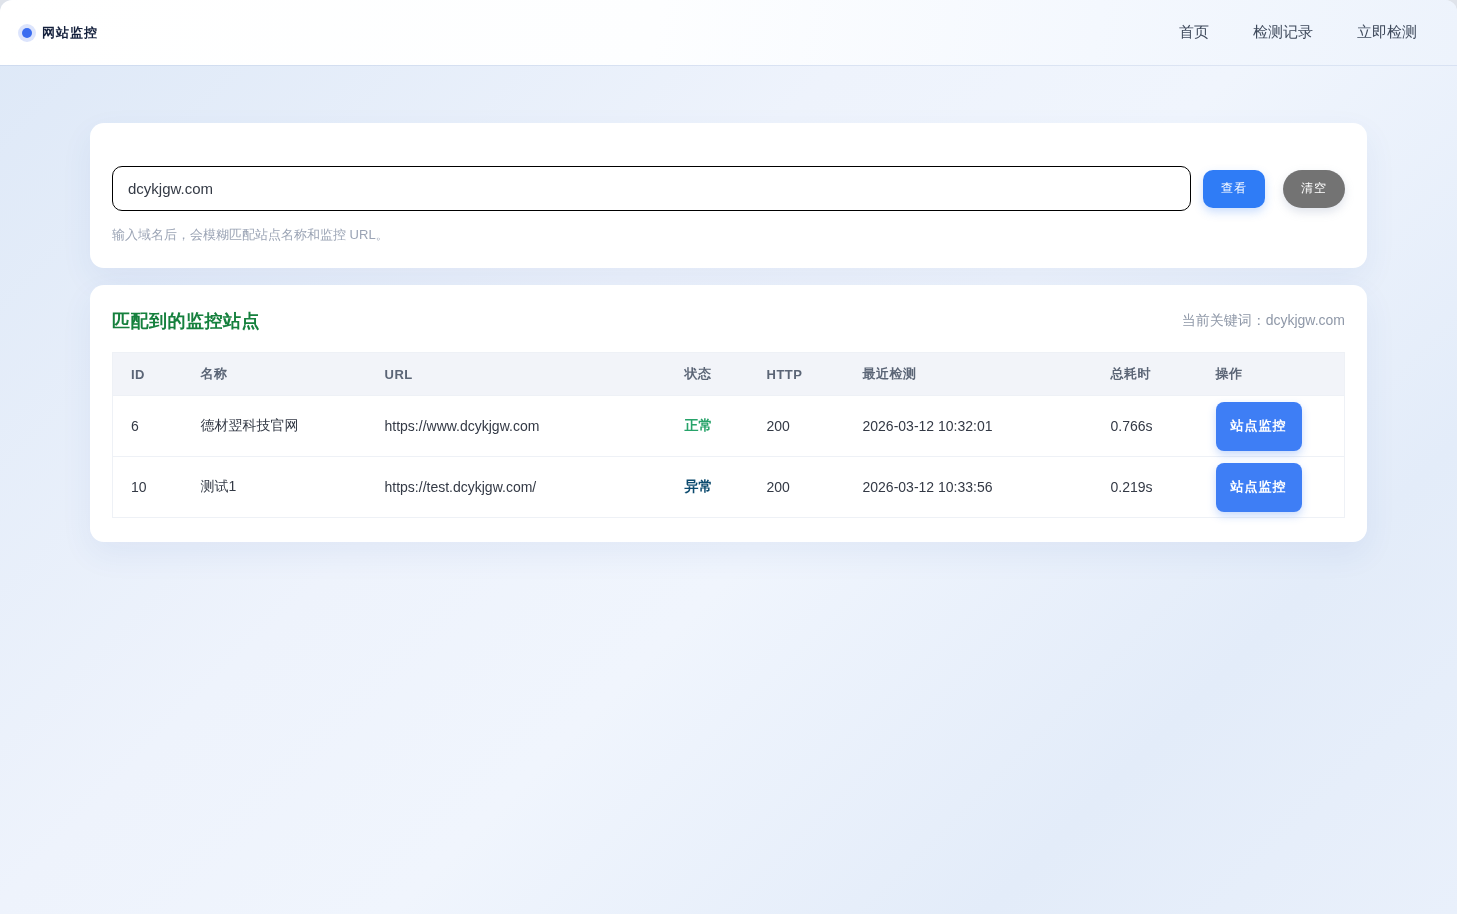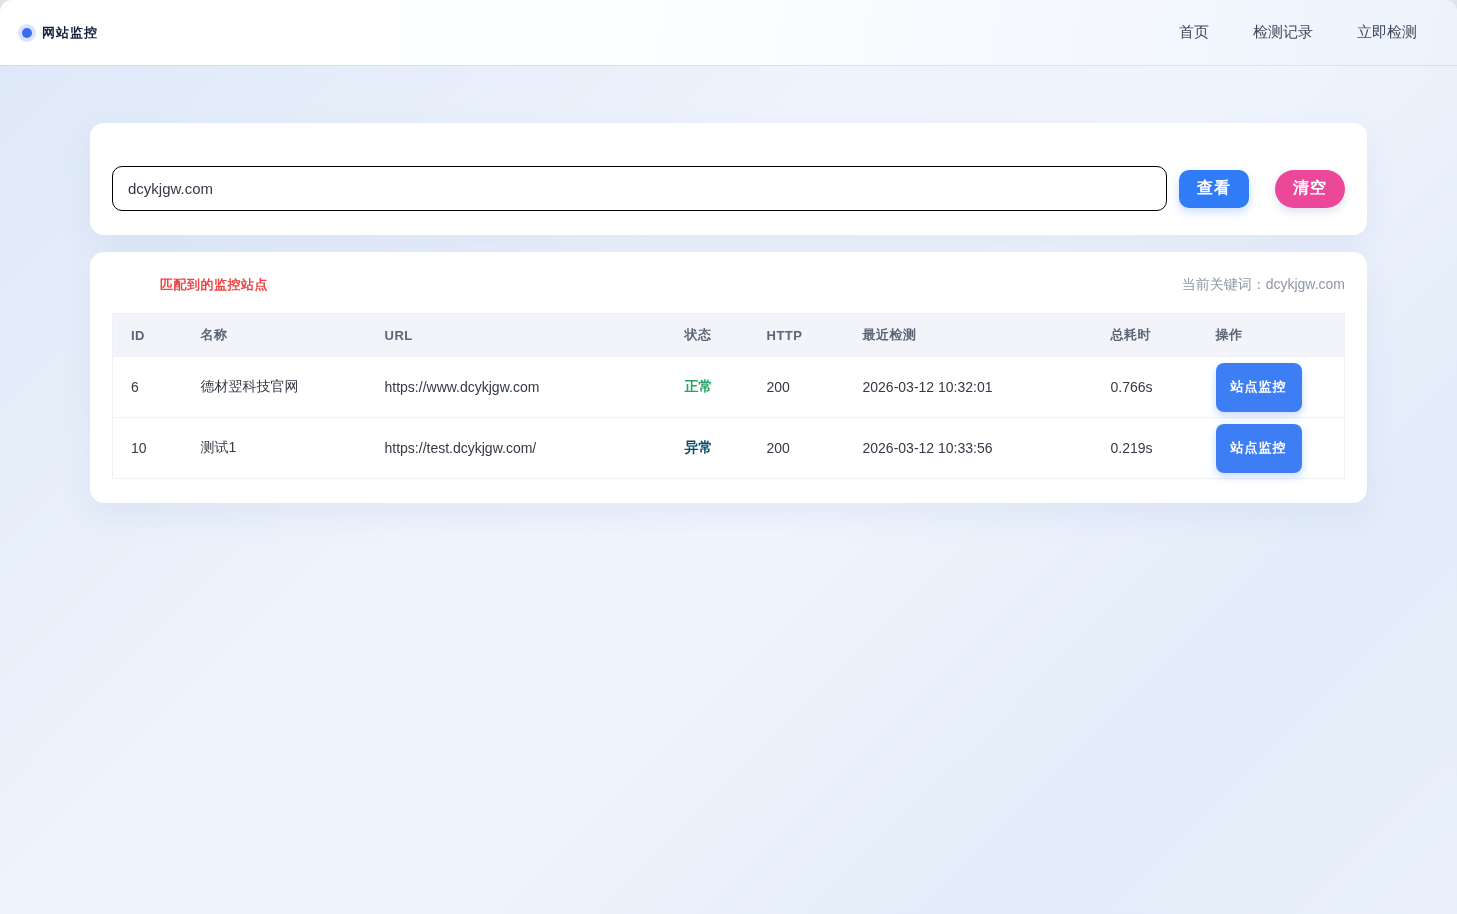--- a/index.html
+++ b/index.html
@@ -69,34 +69,34 @@
     color: #343a45;
     font-family: "Liberation Sans", "DejaVu Sans", sans-serif;
     outline: none;
     background: #fff;
   }
   .btn {
     height: 38px;
     border: none;
     border-radius: 10px;
     padding: 0 18px;
-    font-size: 16px;
+    font-size: 12px;
     color: #ffffff;
     cursor: pointer;
     font-family: "Liberation Sans", "DejaVu Sans", sans-serif;
-    font-weight: bold;
+    font-weight: normal;
     letter-spacing: 1px;
   }
   .btn-view  { background: #2f7cf6; box-shadow: 0 4px 10px rgba(47,124,246,0.25); }
-  .btn-clear { background: #ec4899; box-shadow: 0 4px 10px rgba(140,156,184,0.28); margin-left: 14px; border-radius: 19px; }
+  .btn-clear { background: #737373; box-shadow: 0 4px 10px rgba(140,156,184,0.28); margin-left: 6px; border-radius: 19px; }
   .query-hint { margin-top: 15px; font-size: 13px; color: #9ba4b5; }
 
   
   .results-head { display: flex; align-items: center; justify-content: space-between; }
-  .results-title { font-size: 13px; font-weight: bold; color: #ef4444; letter-spacing: 0.5px; margin-left: 48px; }
+  .results-title { font-size: 18px; font-weight: bold; color: #15803d; letter-spacing: 0.5px; }
   .results-keyword { font-size: 14px; color: #8f98a8; }
 
   table.monitor {
     margin-top: 19px;
     width: 100%;
     border-collapse: collapse;
     table-layout: fixed;
     border: 1px solid #eef1f6;
   }
   table.monitor thead th {
@@ -163,20 +163,21 @@
   </header>
 
   <main class="content">
 
     <section class="card query">
       <div class="query-row">
         <input class="domain-input" type="text" value="dcykjgw.com" style="">
         <button class="btn btn-view">查看</button>
         <button class="btn btn-clear">清空</button>
       </div>
+      <p class="query-hint">输入域名后，会模糊匹配站点名称和监控 URL。</p>
     </section>
 
     <section class="card results">
       <div class="results-head">
         <h3 class="results-title">匹配到的监控站点</h3>
         <span class="results-keyword">当前关键词：dcykjgw.com</span>
       </div>
 
       <table class="monitor">
         <colgroup>

